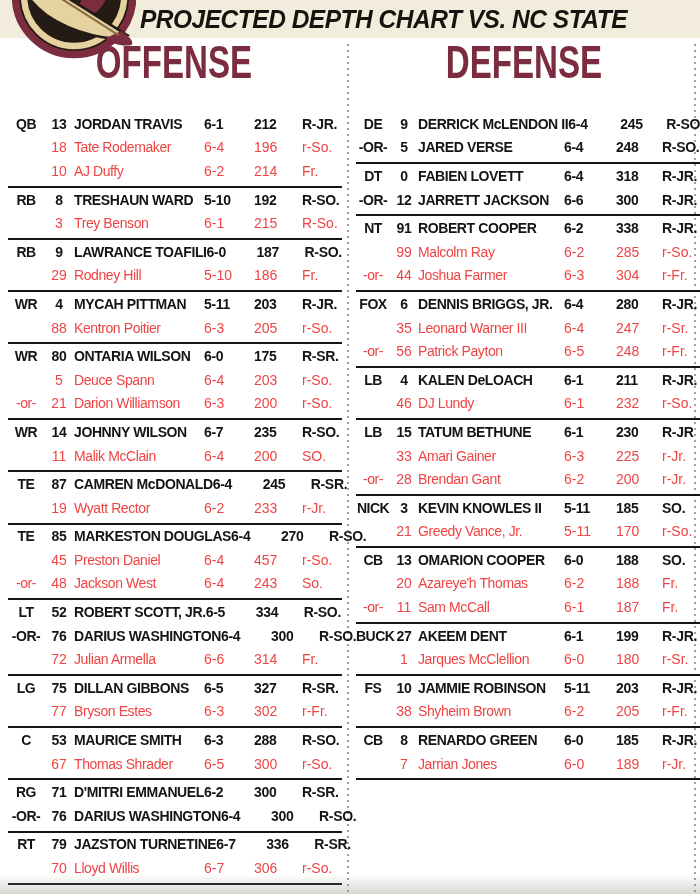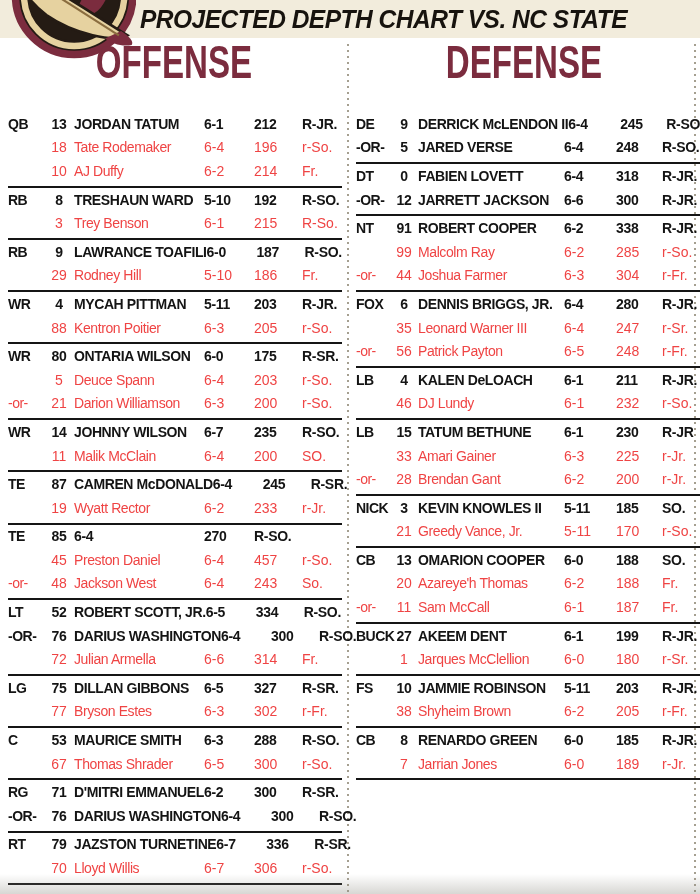--- a/index.html
+++ b/index.html
@@ -40,21 +40,21 @@
   #offense-col { left:8px;   width:334px; }
   #defense-col { left:356px; width:344px; }
 
   .group { border-bottom:2px solid #151515; padding-bottom:3px; }
 
   .row { display:grid; align-items:center; height:23.6px; font-size:14px; color:#ef4444; }
   #offense-col .row { grid-template-columns:36px 30px 1fr 50px 48px 40px; }
   #defense-col .row { grid-template-columns:34px 28px 1fr 52px 46px 38px; }
 
   .row.starter { font-weight:bold; color:#141414; letter-spacing:-0.3px; }
-  .cell-pos  { font-weight:bold; letter-spacing:-0.5px; }
+  .cell-pos  { font-weight:bold; letter-spacing:-0.5px;text-align:center; }
   .cell-pos.or { }
   .row:not(.starter) .cell-pos.or { font-weight:normal; }
   .cell-num  { text-align:center; }
   .cell-name { white-space:nowrap; letter-spacing:-0.4px; }
   .cell-ht, .cell-wt, .cell-cls { white-space:nowrap; }
 
   
   .bottom-fade {
     position:absolute; left:0; right:0; bottom:0; height:20px;
     background:linear-gradient(to bottom, rgba(255,255,255,0), rgba(142,140,130,0.35));
@@ -81,21 +81,21 @@
 <div class="col-head def">DEFENSE</div>
 
 <div class="vdots center"></div>
 <div class="vdots right"></div>
 
 <div class="depth" id="offense-col">
     <div class="group">
       <div class="row starter">
         <span class="cell-pos">QB</span>
         <span class="cell-num">13</span>
-        <span class="cell-name">JORDAN TATUM</span>
+        <span class="cell-name">JORDAN TRAVIS</span>
         <span class="cell-ht">6-1</span>
         <span class="cell-wt">212</span>
         <span class="cell-cls">R-JR.</span>
       </div>
       <div class="row">
         <span class="cell-pos"></span>
         <span class="cell-num">18</span>
         <span class="cell-name">Tate Rodemaker</span>
         <span class="cell-ht">6-4</span>
         <span class="cell-wt">196</span>
@@ -223,20 +223,21 @@
         <span class="cell-name">Wyatt Rector</span>
         <span class="cell-ht">6-2</span>
         <span class="cell-wt">233</span>
         <span class="cell-cls">r-Jr.</span>
       </div>
     </div>
     <div class="group">
       <div class="row starter">
         <span class="cell-pos">TE</span>
         <span class="cell-num">85</span>
+        <span class="cell-name">MARKESTON DOUGLAS</span>
         <span class="cell-ht">6-4</span>
         <span class="cell-wt">270</span>
         <span class="cell-cls">R-SO.</span>
       </div>
       <div class="row">
         <span class="cell-pos"></span>
         <span class="cell-num">45</span>
         <span class="cell-name">Preston Daniel</span>
         <span class="cell-ht">6-4</span>
         <span class="cell-wt">457</span>

